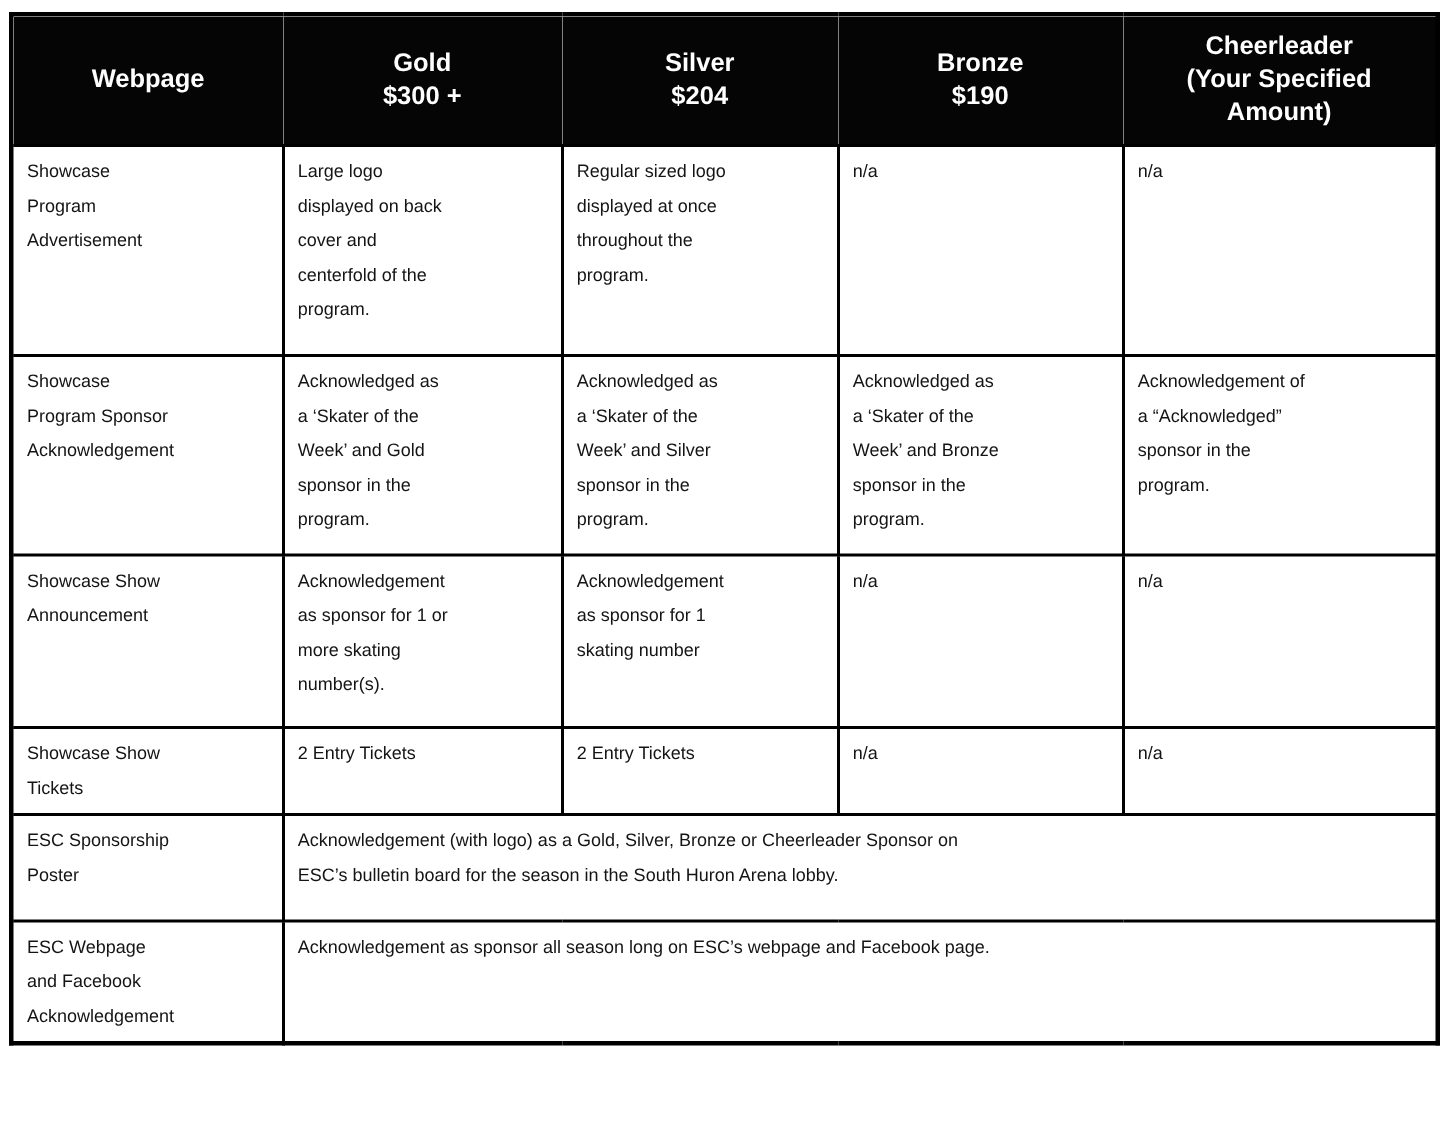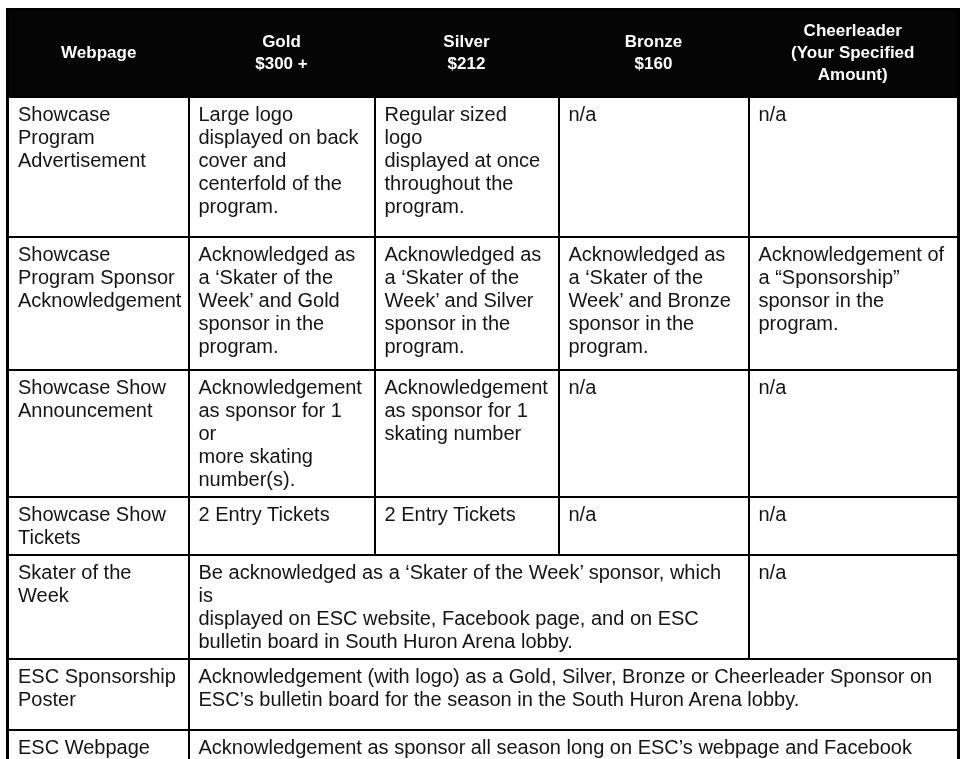--- a/index.html
+++ b/index.html
@@ -31,21 +31,21 @@
     text-align: center;
     vertical-align: middle;
     border: 0;
     height: 87px;
     padding: 4px 6px;
   }
   .sponsor-table tbody td {
     border: 2px solid #000000;
     vertical-align: top;
     text-align: left;
-    font-size: 20px;
+    font-size: 12px;
     line-height: 23px;
     padding: 5px 9px;
     background: #ffffff;
   }
   
   tr.r1 td { height: 140px; }
   tr.r2 td { height: 133px; }
   tr.r3 td { height: 115px; }
   tr.r4 td { height: 47px; }
   tr.r5 td { height: 90px; }
@@ -62,23 +62,23 @@
     <col style="width:184px">
     <col style="width:190px">
     <col style="width:210px">
   </colgroup>
   <thead>
     <tr>
       <th>Webpage</th>
       <th>Gold
 $300 +</th>
       <th>Silver
-$212</th>
+$204</th>
       <th>Bronze
-$160</th>
+$190</th>
       <th>Cheerleader
 (Your Specified
 Amount)</th>
     </tr>
   </thead>
   <tbody>
     <tr class="r1">
       <td>Showcase
 Program
 Advertisement</td>
@@ -107,21 +107,21 @@
 a ‘Skater of the
 Week’ and Silver
 sponsor in the
 program.</td>
       <td>Acknowledged as
 a ‘Skater of the
 Week’ and Bronze
 sponsor in the
 program.</td>
       <td>Acknowledgement of
-a “Sponsorship”
+a “Acknowledged”
 sponsor in the
 program.</td>
     </tr>
     <tr class="r3">
       <td>Showcase Show
 Announcement</td>
       <td>Acknowledgement
 as sponsor for 1 or
 more skating
 number(s).</td>
@@ -132,27 +132,20 @@
       <td>n/a</td>
     </tr>
     <tr class="r4">
       <td>Showcase Show
 Tickets</td>
       <td>2 Entry Tickets</td>
       <td>2 Entry Tickets</td>
       <td>n/a</td>
       <td>n/a</td>
     </tr>
-    <tr class="r5">
-      <td>Skater of the Week</td>
-      <td colspan="3">Be acknowledged as a ‘Skater of the Week’ sponsor, which is
-displayed on ESC website, Facebook page, and on ESC
-bulletin board in South Huron Arena lobby.</td>
-      <td>n/a</td>
-    </tr>
     <tr class="r6">
       <td>ESC Sponsorship
 Poster</td>
       <td colspan="4">Acknowledgement (with logo) as a Gold, Silver, Bronze or Cheerleader Sponsor on
 ESC’s bulletin board for the season in the South Huron Arena lobby.</td>
     </tr>
     <tr class="r7">
       <td>ESC Webpage
 and Facebook
 Acknowledgement</td>

